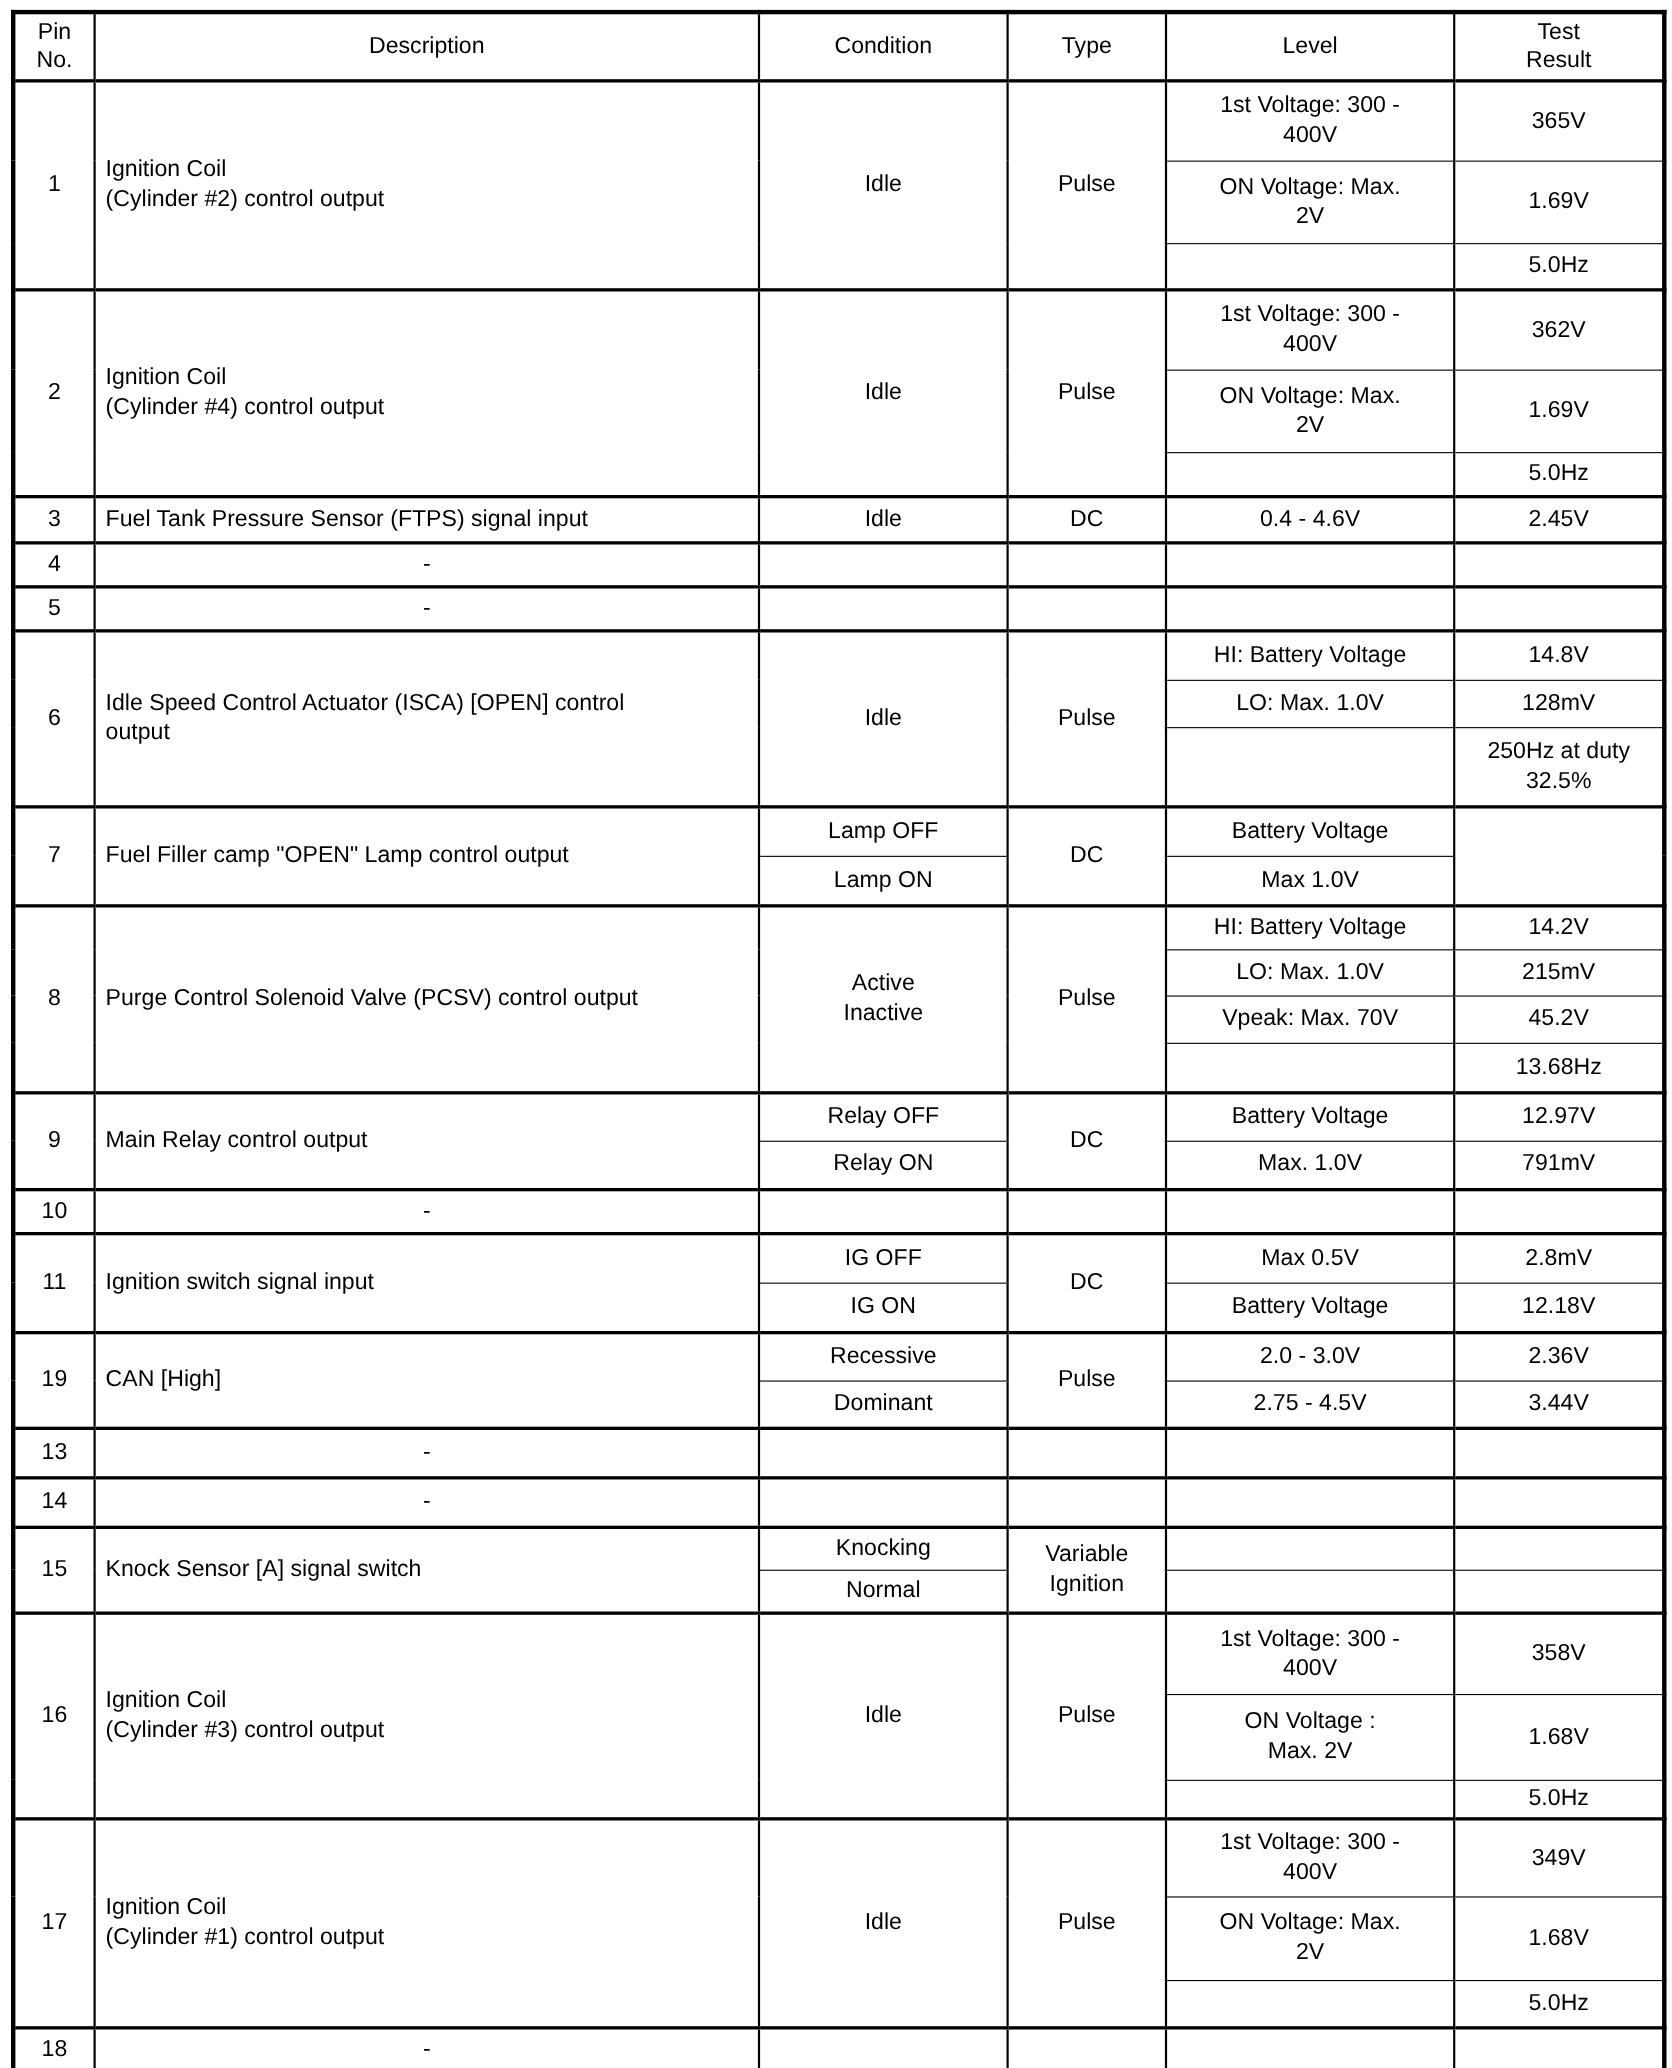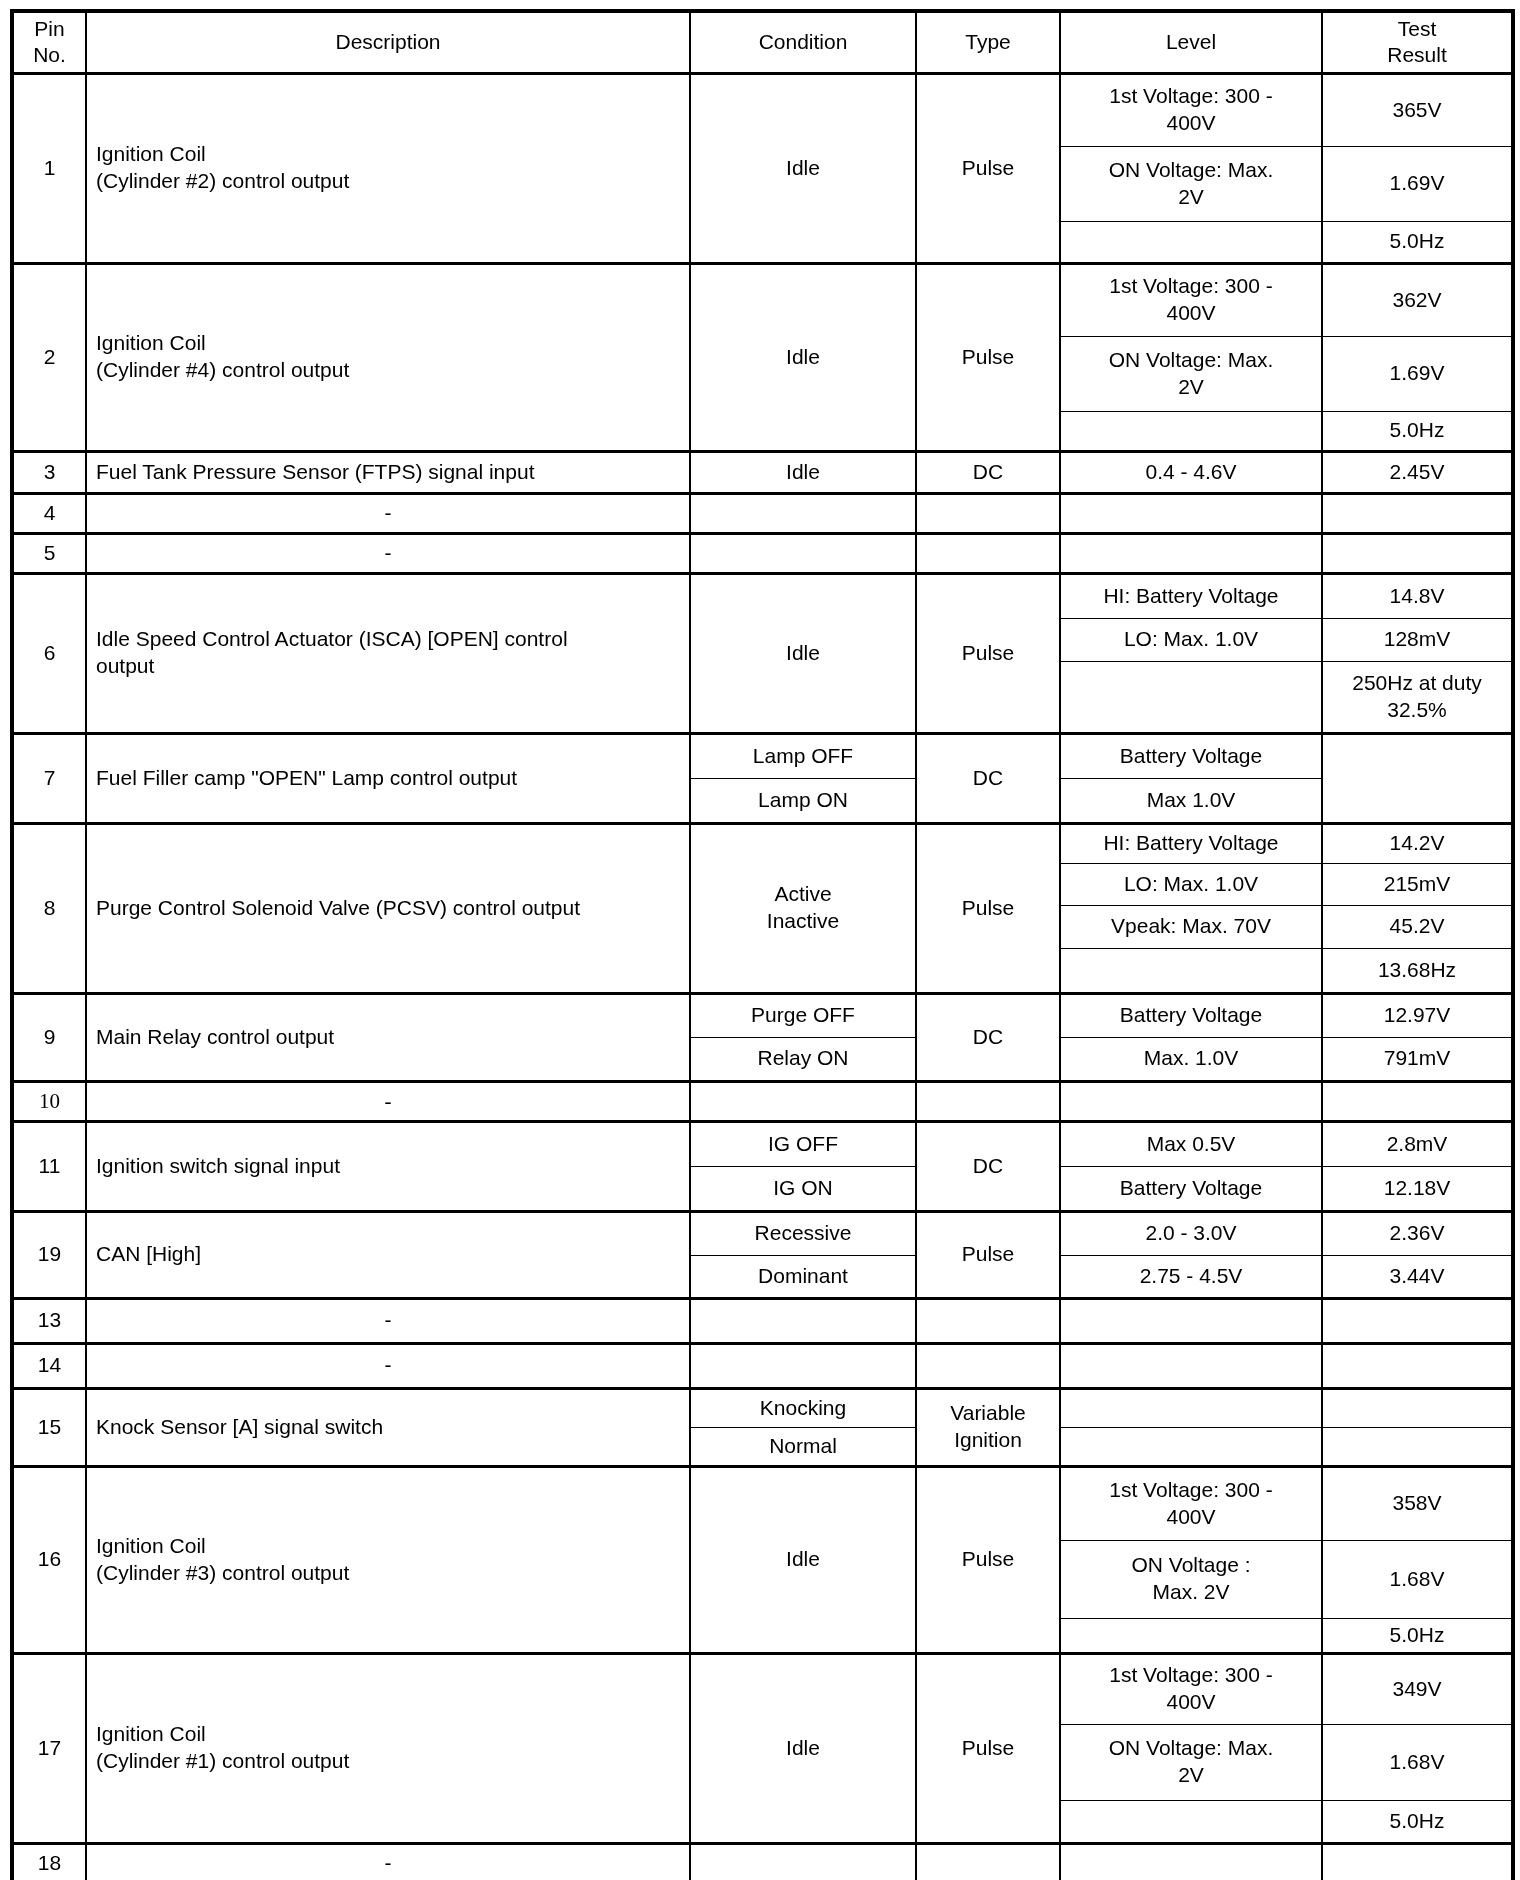--- a/index.html
+++ b/index.html
@@ -188,31 +188,31 @@
           <td class="sub">Vpeak: Max. 70V</td>
           <td class="sub">45.2V</td>
         </tr>
         <tr style="height: 45px;">
           <td class="sub"></td>
           <td class="sub">13.68Hz</td>
         </tr>
         <tr class="group-start" style="height: 44px;">
           <td rowspan="2">9</td>
           <td rowspan="2" class="left">Main Relay control output</td>
-          <td>Purge OFF</td>
+          <td>Relay OFF</td>
           <td rowspan="2">DC</td>
           <td>Battery Voltage</td>
           <td>12.97V</td>
         </tr>
         <tr style="height: 44px;">
           <td class="sub">Relay ON</td>
           <td class="sub">Max. 1.0V</td>
           <td class="sub">791mV</td>
         </tr>
-        <tr class="group-start" style="height: 40px; font-family: Liberation Serif, serif;">
+        <tr class="group-start" style="height: 40px;">
           <td>10</td>
           <td>-</td>
           <td></td>
           <td></td>
           <td></td>
           <td></td>
         </tr>
         <tr class="group-start" style="height: 45px;">
           <td rowspan="2">11</td>
           <td rowspan="2" class="left">Ignition switch signal input</td>

